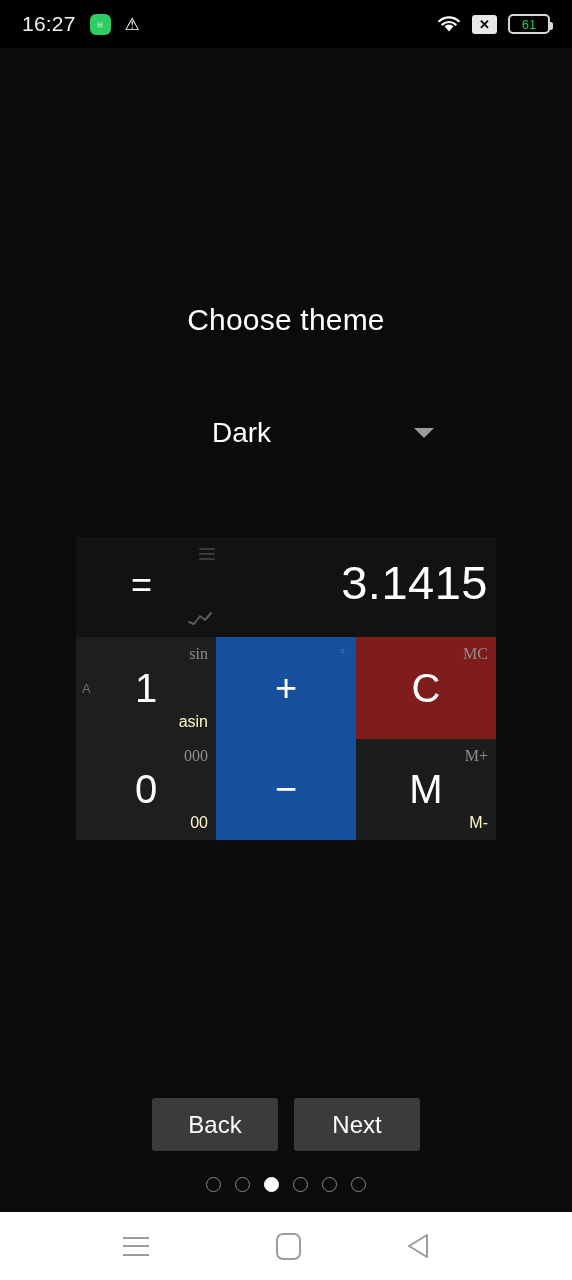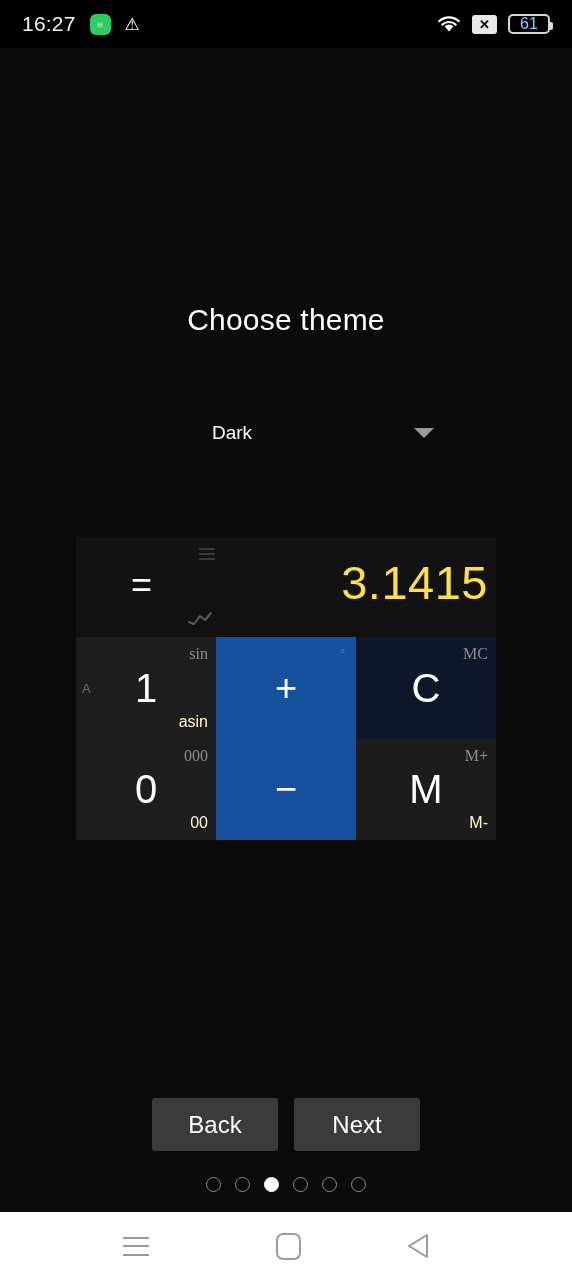--- a/index.html
+++ b/index.html
@@ -34,34 +34,34 @@
     color:#000; font-size:13px; font-weight:bold; line-height:1;
   }
   .sb-batt {
     width:42px; height:20px; border:2px solid #d8d8d8; border-radius:5px;
     display:flex; align-items:center; justify-content:center; position:relative;
   }
   .sb-batt::after {
     content:""; position:absolute; right:-5px; top:6px;
     width:3px; height:8px; background:#d8d8d8; border-radius:0 2px 2px 0;
   }
-  .sb-batt span { font-size:16px; color:#7dd3fc; line-height:1; }
+  .sb-batt span { font-size:13px; color:#22c55e; line-height:1; }
 
   
   .title {
     position:absolute; top:286px; left:0; width:572px;
     text-align:center; color:#ffffff; font-size:30px; letter-spacing:0.2px;margin-top:17px;
   }
 
   
   .dropdown {
     position:absolute; top:410px; left:192px; width:250px; height:46px;
     display:flex; align-items:center; cursor:pointer;
   }
-  .dropdown .dd-value { font-size:19px; color:#ffffff; flex:1; padding-left:20px; }
+  .dropdown .dd-value { font-size:28px; color:#ffffff; flex:1; padding-left:20px; }
   .dropdown .dd-caret {
     width:0; height:0; border-left:10px solid transparent;
     border-right:10px solid transparent; border-top:10px solid #9a9a9a;
     margin-right:8px;
   }
 
   
   .preview { position:absolute; top:537px; left:76px; width:420px; height:303px; }
 
   .prev-display {
@@ -73,21 +73,21 @@
   }
   .disp-menu {
     position:absolute; left:123px; top:11px;
     width:16px; height:12px;
     display:flex; flex-direction:column; justify-content:space-between;
   }
   .disp-menu i { display:block; height:2px; background:#3a3a3a; border-radius:1px; }
   .disp-chart { position:absolute; left:112px; top:75px; }
   .disp-value {
     position:absolute; right:8px; top:18px;
-    font-size:47px; color:#fde047; line-height:1.2; letter-spacing:0.5px;
+    font-size:47px; color:#ffffff; line-height:1.2; letter-spacing:0.5px;
   }
 
   .prev-grid {
     position:absolute; top:100px; left:0;
     width:420px; height:203px;
     display:grid; grid-template-columns:140px 140px 140px;
     grid-template-rows:102px 101px;
   }
   .key { position:relative; overflow:hidden; }
   .key .main {
@@ -96,21 +96,21 @@
     font-size:40px; color:#ffffff;
   }
   .key .tl { position:absolute; left:6px; top:50%; transform:translateY(-50%);
              font-size:13px; color:#6d6d6d; }
   .key .tr { position:absolute; right:8px; top:8px; font-size:16px; color:#8d8d8d;font-family:Liberation Serif, serif; }
   .key .br { position:absolute; right:8px; bottom:8px; font-size:16px; color:#fef9c3; }
   .key.num  { background:#1e1e1e; }
   .key.op   { background:#17519e; }
   .key.op .main { font-size:38px; }
   .key.op .tr { color:#5d8ed0; font-size:11px; top:10px; right:11px; }
-  .key.clr  { background:#0f172a; }
+  .key.clr  { background:#7f1d1d; }
   .key.mem  { background:#1c1c1c; }
 
   
   .navbtns {
     position:absolute; top:1098px; left:0; width:572px;
     display:flex; justify-content:center; gap:16px;
   }
   .navbtn {
     background:#3b3b3b; color:#ffffff; font-size:24px;
     width:126px; height:53px; border:none; border-radius:3px;

